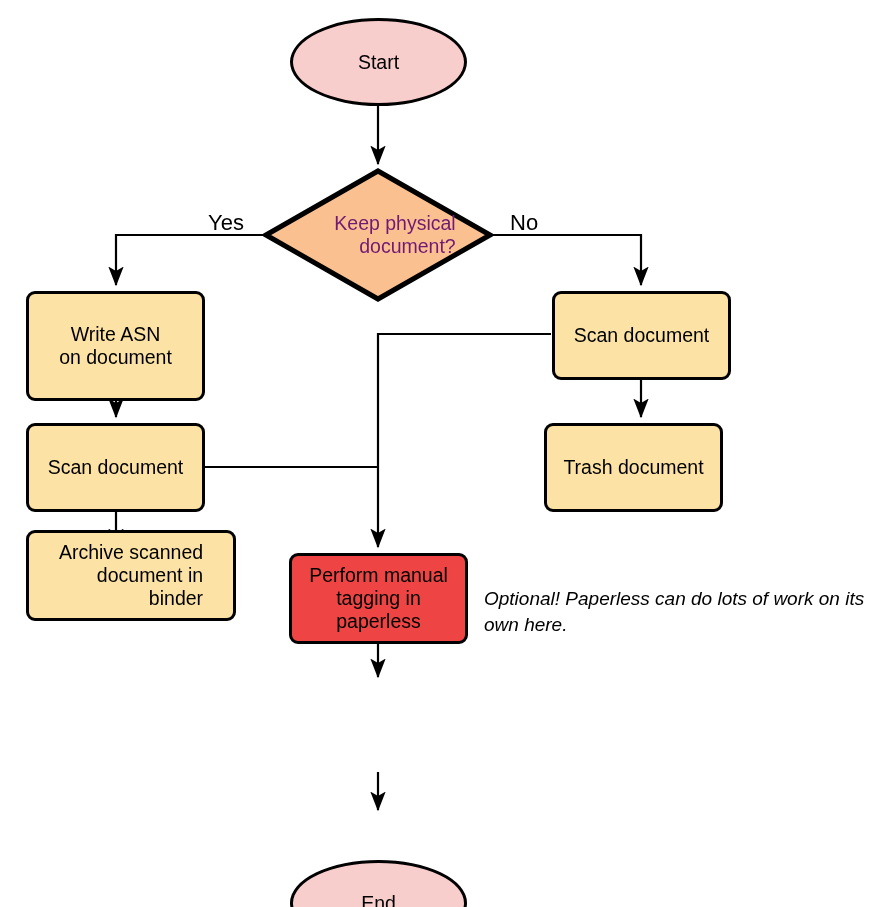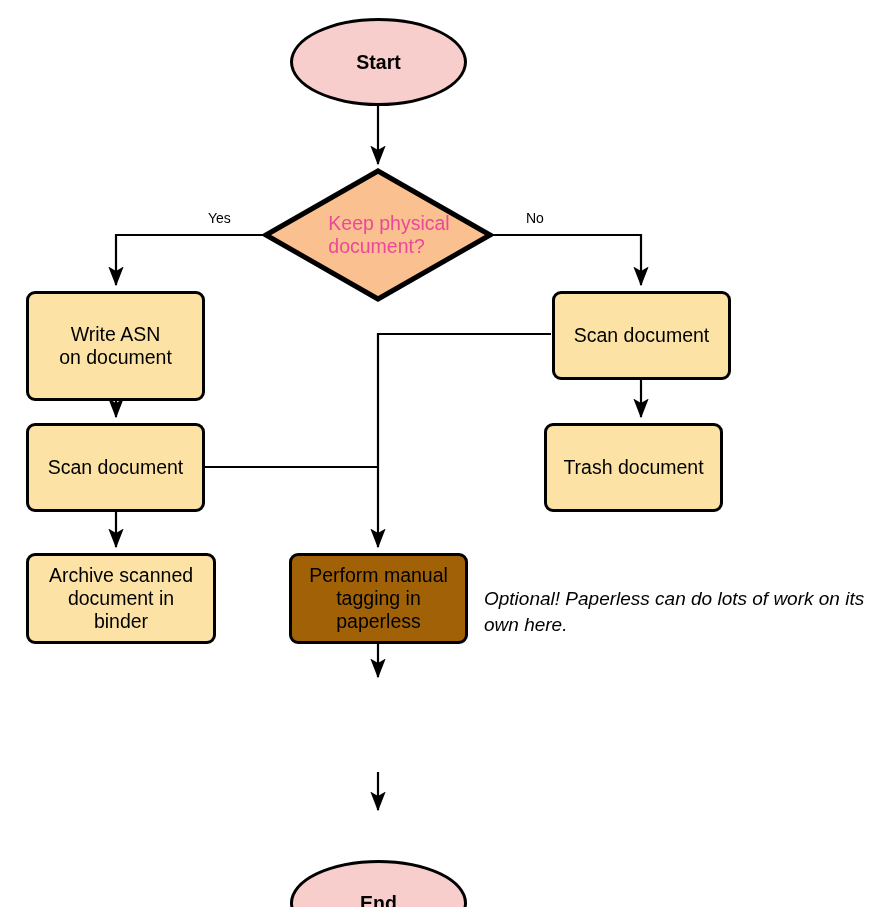--- a/index.html
+++ b/index.html
@@ -39,51 +39,50 @@
   }
   .process {
     border: 3px solid #000000;
     border-radius: 9px;
     font-size: 19.5px;
   }
   .terminal {
     border: 3px solid #000000;
     border-radius: 50%;
     font-size: 19.5px;
-    font-weight: bold;
   }
   .decision-wrap {
     position: absolute;
     z-index: 2;
   }
   .decision-shape {
     position: absolute;
     left: 0;
     top: 0;
     width: 100%;
     height: 100%;
   }
   .decision-label {
     position: absolute;
-    left: 11px;
+    left: 17px;
     top: 0;
     width: 100%;
     height: 100%;
     display: flex;
     align-items: center;
     justify-content: center;
-    text-align: left;
+    text-align: right;
     font-size: 19.5px;
     line-height: 1.18;
     white-space: pre-line;
-    color: #ec4899;
+    color: #701a75;
   }
   .edge-label {
     position: absolute;
-    font-size: 14px;
+    font-size: 22px;
     color: #000000;
     z-index: 3;
     white-space: nowrap;
     text-align: right;
   }
   .note {
     position: absolute;
     font-size: 19px;
     font-style: italic;
     color: #000000;
@@ -132,46 +131,46 @@
 
   <div class="decision-wrap" style="left:263px; top:168px; width:230px; height:134px;">
     <svg class="decision-shape" viewBox="0 0 230 134" preserveAspectRatio="none">
       <polygon points="115,3 227,67 115,131 3,67" fill="#FAC090" stroke="#000000" stroke-width="5" stroke-linejoin="miter"></polygon>
     </svg>
     <div class="decision-label">Keep physical
 document?</div>
   </div>
 
   <div class="edge-label" style="left:208px; top:210px;">Yes</div>
-  <div class="edge-label" style="left:510px; top:210px;margin-left:16px;">No</div>
+  <div class="edge-label" style="left:510px; top:210px;">No</div>
 
   <div class="node process" style="left:26px; top:291px; width:179px; height:110px; background:#FCE3A5;">
     <span>Write ASN
 on document</span>
   </div>
 
   <div class="node process" style="left:26px; top:423px; width:179px; height:89px; background:#FCE3A5;">
     <span>Scan document</span>
   </div>
 
-  <div class="node process" style="left:26px; top:553px; width:190px; height:91px; background:#FCE3A5;">
+  <div class="node process" style="left:26px; top:530px; width:210px; height:91px; background:#FCE3A5;text-align:right;">
     <span>Archive scanned
 document in
 binder</span>
   </div>
 
   <div class="node process" style="left:552px; top:291px; width:179px; height:89px; background:#FCE3A5;">
     <span>Scan document</span>
   </div>
 
   <div class="node process" style="left:544px; top:423px; width:179px; height:89px; background:#FCE3A5;">
     <span>Trash document</span>
   </div>
 
-  <div class="node process" style="left:289px; top:553px; width:179px; height:91px; background:#a16207;">
+  <div class="node process" style="left:289px; top:553px; width:179px; height:91px; background:#ef4444;">
     <span>Perform manual
 tagging in
 paperless</span>
   </div>
 
 
   <div class="node terminal" style="left:290px; top:860px; width:177px; height:86px; background:#F8CECC;">
     <span>End</span>
   </div>
 

